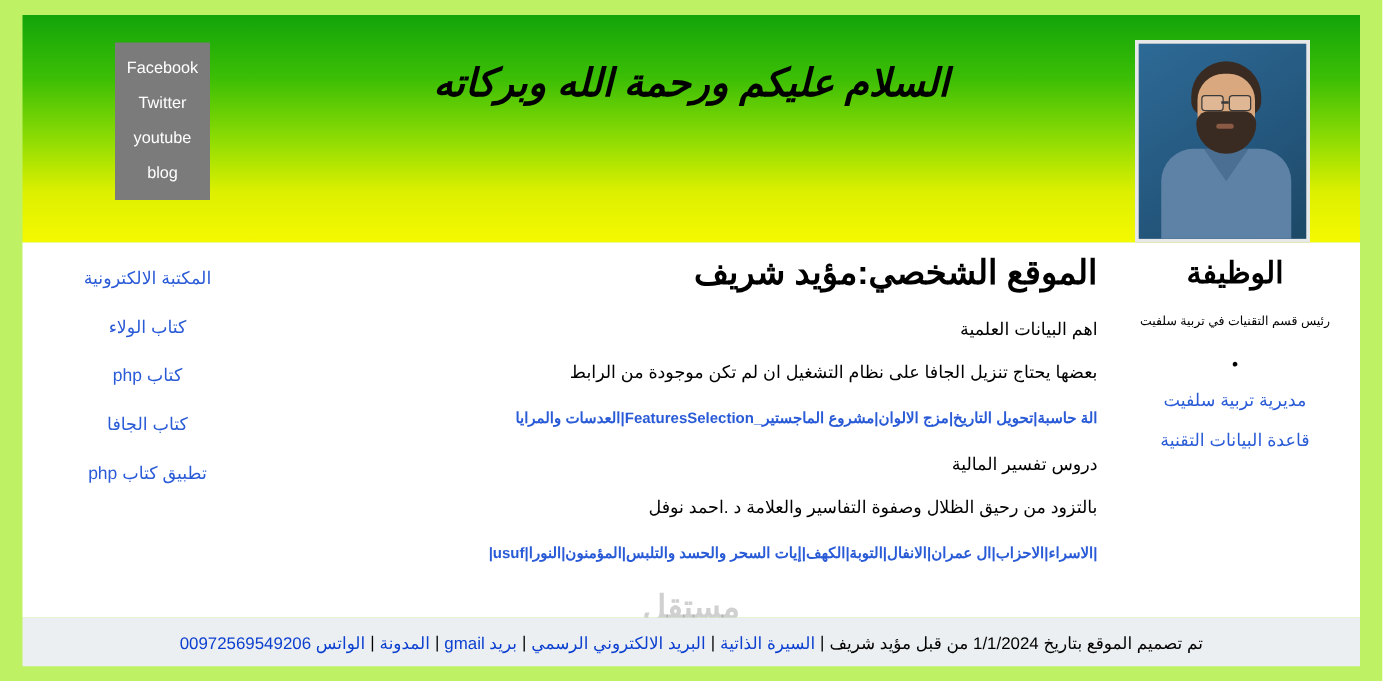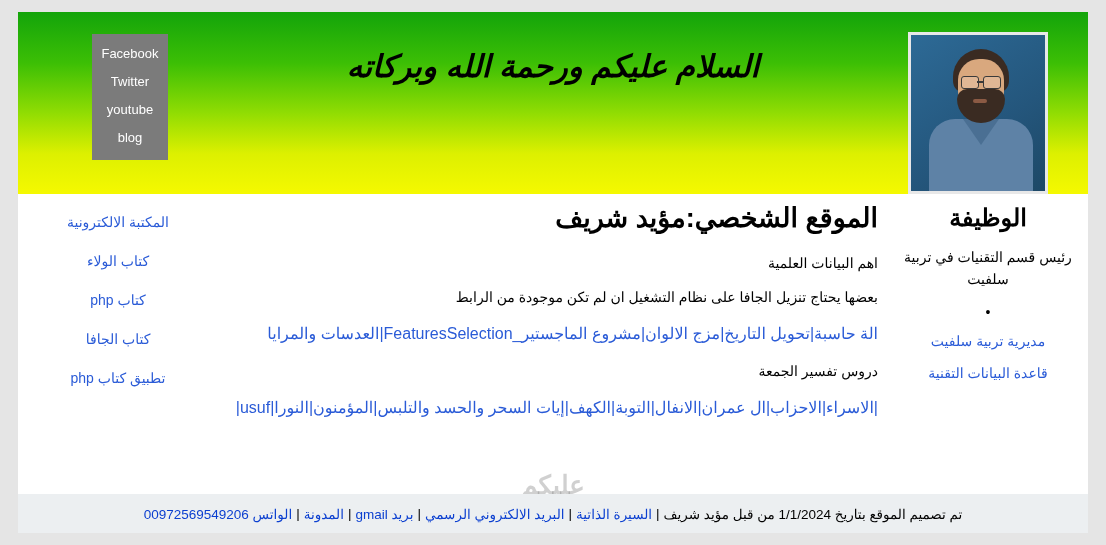--- a/index.html
+++ b/index.html
@@ -10,21 +10,21 @@
     width: 1106px;
     height: 545px;
     background: #ffffff;
     font-family: "Liberation Sans", sans-serif;
     overflow: hidden;
   }
   #page {
     position: relative;
     width: 1106px;
     height: 545px;
-    background: #e5e5e5;
+    background: #bef264;
     box-sizing: border-box;
   }
   
   .banner {
     position: absolute;
     left: 18px;
     top: 12px;
     width: 1070px;
     height: 182px;
     background: linear-gradient(to bottom, #13a40a 0%, #3cbf05 28%, #8fdc03 55%, #ddf000 78%, #f5f900 100%);
@@ -163,21 +163,21 @@
     text-align: center;
     direction: rtl;
   }
   .col-head {
     font-size: 24px;
     font-weight: bold;
     color: #000;
     margin: 10px 0 14px 0;
   }
   .col-right .sub {
-    font-size: 14px;
+    font-size: 10px;
     color: #000;
     line-height: 22px;
     padding: 0 14px;
   }
   .bullet {
     margin: 14px 0 6px 0;
     font-size: 14px;
     color: #000;
   }
   .col-right a {
@@ -203,25 +203,26 @@
     color: #000;
     margin: 8px 0 18px 0;
   }
   .center-line {
     font-size: 14px;
     color: #000;
     margin: 12px 0;
     line-height: 22px;
   }
   .center-links {
-    font-size: 16px;
+    font-size: 12px;
     margin: 14px 0;
     color: #2a5bd7;
     line-height: 24px;
     direction: rtl;
+    font-weight: bold;
   }
   .center-links a {
     color: #2a5bd7;
     text-decoration: none;
   }
   .center-links .sep { color: #2a5bd7; }
   
   .col-left {
     position: absolute;
     left: 0;
@@ -326,39 +327,40 @@
 
     <div class="col-center">
       <div class="center-title">الموقع الشخصي:مؤيد شريف</div>
       <div class="center-line">اهم البيانات العلمية</div>
       <div class="center-line">بعضها يحتاج تنزيل الجافا على نظام التشغيل ان لم تكن موجودة من الرابط</div>
 
       <div class="center-links">
         <a href="#">الة حاسبة</a><span class="sep">|</span><a href="#">تحويل التاريخ</a><span class="sep">|</span><a href="#">مزج الالوان</a><span class="sep">|</span><a href="#">مشروع الماجستير_FeaturesSelection</a><span class="sep">|</span><a href="#">العدسات والمرايا</a>
       </div>
 
-      <div class="center-line">دروس تفسير الجمعة</div>
+      <div class="center-line">دروس تفسير المالية</div>
+      <div class="center-line">بالتزود من رحيق الظلال وصفوة التفاسير والعلامة د .احمد نوفل</div>
 
       <div class="center-links">
         <span class="sep">|</span><a href="#">الاسراء</a><span class="sep">|</span><a href="#">الاحزاب</a><span class="sep">|</span><a href="#">ال عمران</a><span class="sep">|</span><a href="#">الانفال</a><span class="sep">|</span><a href="#">التوبة</a><span class="sep">|</span><a href="#">الكهف</a><span class="sep">|</span><a href="#">إيات السحر والحسد والتلبس</a><span class="sep">|</span><a href="#">المؤمنون</a><span class="sep">|</span><a href="#">النورا</a><span class="sep">|</span><a href="#">usuf</a><span class="sep">|</span>
       </div>
     </div>
 
     <div class="col-left">
       <a href="#" class="side-link">المكتبة الالكترونية</a>
       <a href="#" class="side-link">كتاب الولاء</a>
       <a href="#" class="side-link">كتاب php</a>
       <a href="#" class="side-link">كتاب الجافا</a>
       <a href="#" class="side-link">تطبيق كتاب php</a>
     </div>
 
   </div>
 
   <div class="watermark">
-    <div class="w1">عليكم</div>
+    <div class="w1">مستقل</div>
     <div class="w2">mostaql.com</div>
   </div>
 
   <div class="footer">
     <span class="seg">تم تصميم الموقع بتاريخ 1/1/2024 من قبل مؤيد شريف</span>
     <span class="seg">|</span>
     <a href="#" class="seg">السيرة الذاتية</a>
     <span class="seg">|</span>
     <a href="#" class="seg">البريد الالكتروني الرسمي</a>
     <span class="seg">|</span>

